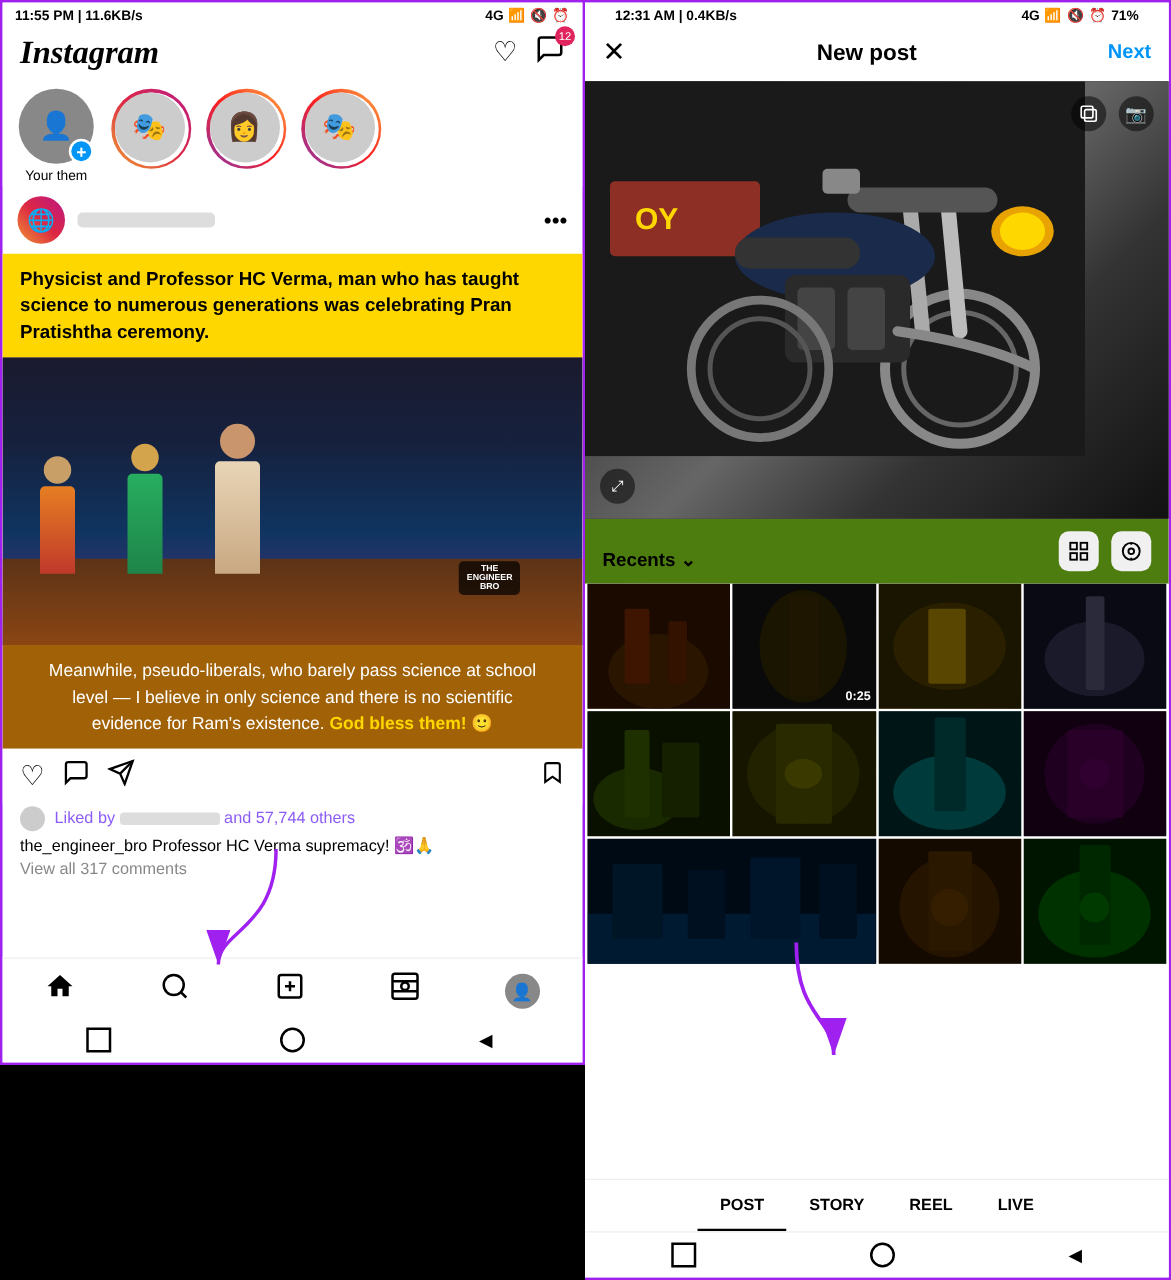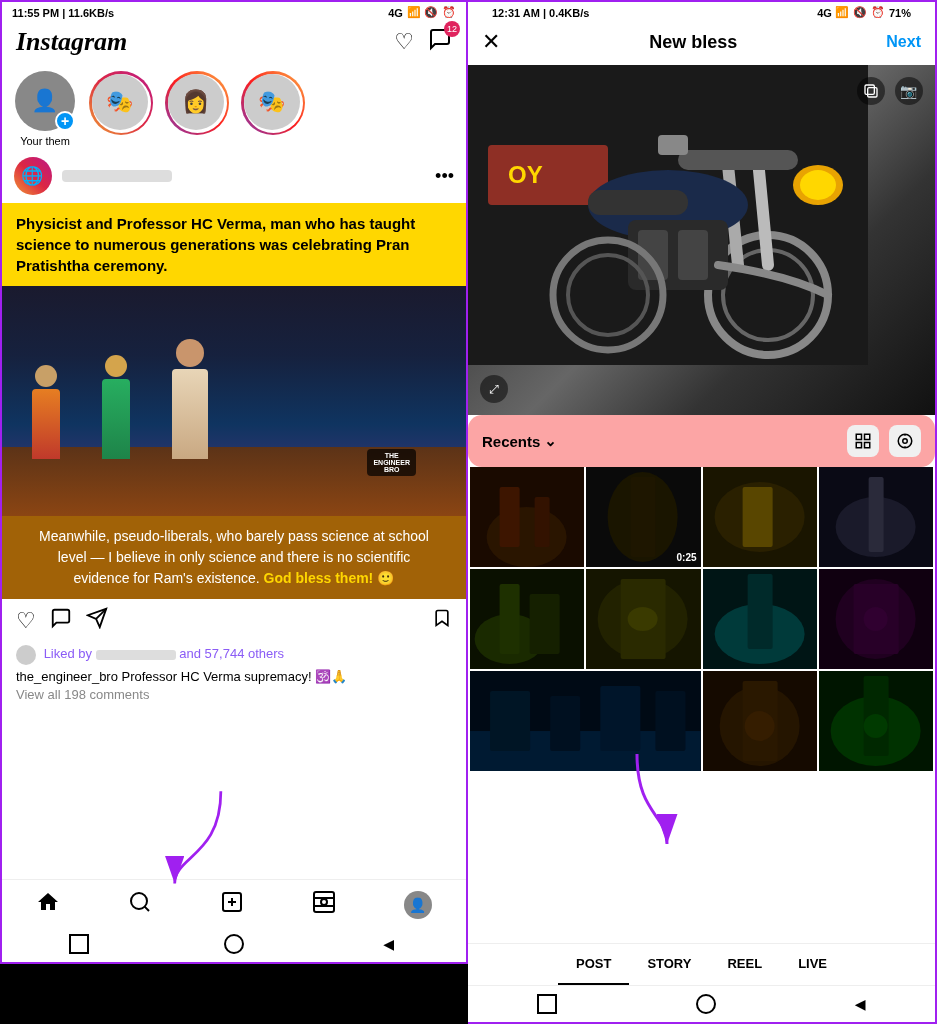--- a/index.html
+++ b/index.html
@@ -8,21 +8,21 @@
       height: 1024px;
       background: #000;
       display: flex;
       font-family: -apple-system, BlinkMacSystemFont, 'Segoe UI', sans-serif;
       overflow: hidden;
     }
 
     
     .left-panel {
       width: 468px;
-      height: 964px;
+      height: 852px;
       background: #fff;
       display: flex;
       flex-direction: column;
       border: 2px solid #a020f0;
       overflow: hidden;
       position: relative;
     }
 
     .status-bar-left {
       background: #fff;
@@ -479,24 +479,23 @@
       justify-content: center;
       color: #fff;
       font-size: 10px;
       cursor: pointer;
     }
 
     
     .recents-bar {
       display: flex;
       justify-content: space-between;
-      align-items: center;
+      align-items: flex-end;
       padding: 10px 14px;
-      background: #fca5a5;
-      border-radius: 14px;
+      background: #4d7c0f;
     }
 
     .recents-label {
       font-size: 15px;
       font-weight: 600;
       color: #000;
       display: flex;
       align-items: center;
       gap: 4px;
       cursor: pointer;
@@ -757,21 +756,21 @@
     <span>Liked by</span>
     <span class="username-blur-sm"></span>
     <span>and 57,744 others</span>
   </div>
 
   <div class="comments-row">
     <span>the_engineer_bro Professor HC Verma supremacy! 🕉️🙏</span>
   </div>
 
   <div class="view-comments">
-    <span>View all 198 comments</span>
+    <span>View all 317 comments</span>
   </div>
 
   <div style="flex:1;"></div>
 
   <svg class="purple-arrow arrow-overlay" width="130" height="130" viewBox="0 0 130 130" style="position:absolute;left:145px;bottom:60px;">
     <defs>
       <marker id="arrowhead-l" markerWidth="10" markerHeight="7" refX="10" refY="3.5" orient="auto">
         <polygon points="0 0, 10 3.5, 0 7" fill="#a020f0"></polygon>
       </marker>
     </defs>
@@ -823,21 +822,21 @@
       <span>4G</span>
       <span>📶</span>
       <span>🔇</span>
       <span>⏰</span>
       <span>71%</span>
     </div>
   </div>
 
   <div class="new-post-header">
     <span class="close-icon-right">✕</span>
-    <span class="new-post-title">New bless</span>
+    <span class="new-post-title">New post</span>
     <span class="next-btn">Next</span>
   </div>
 
   <div class="main-photo">
     <div class="bike-image-area">
 
       <svg width="400" height="300" viewBox="0 0 400 300" style="position:absolute;top:0;left:0;">
 
         <rect width="400" height="300" fill="#1a1a1a"></rect>
 

